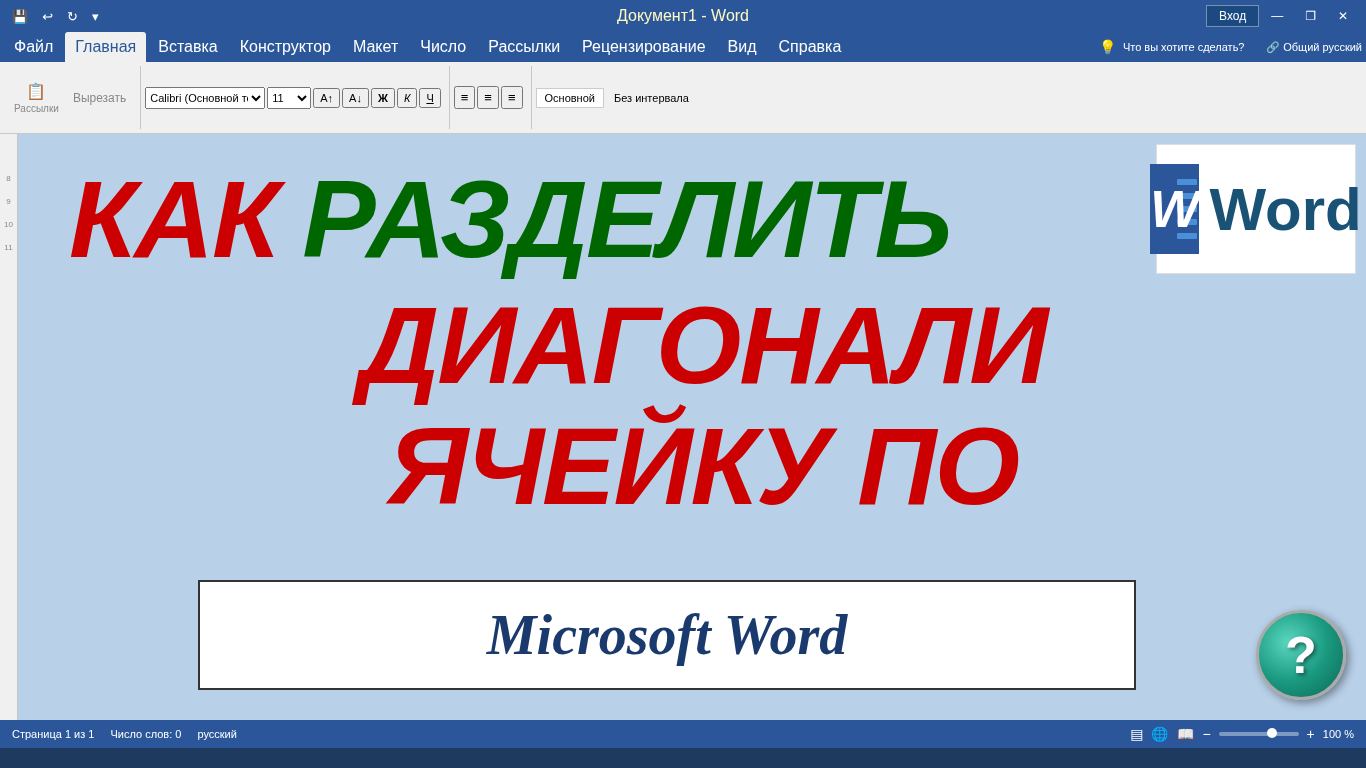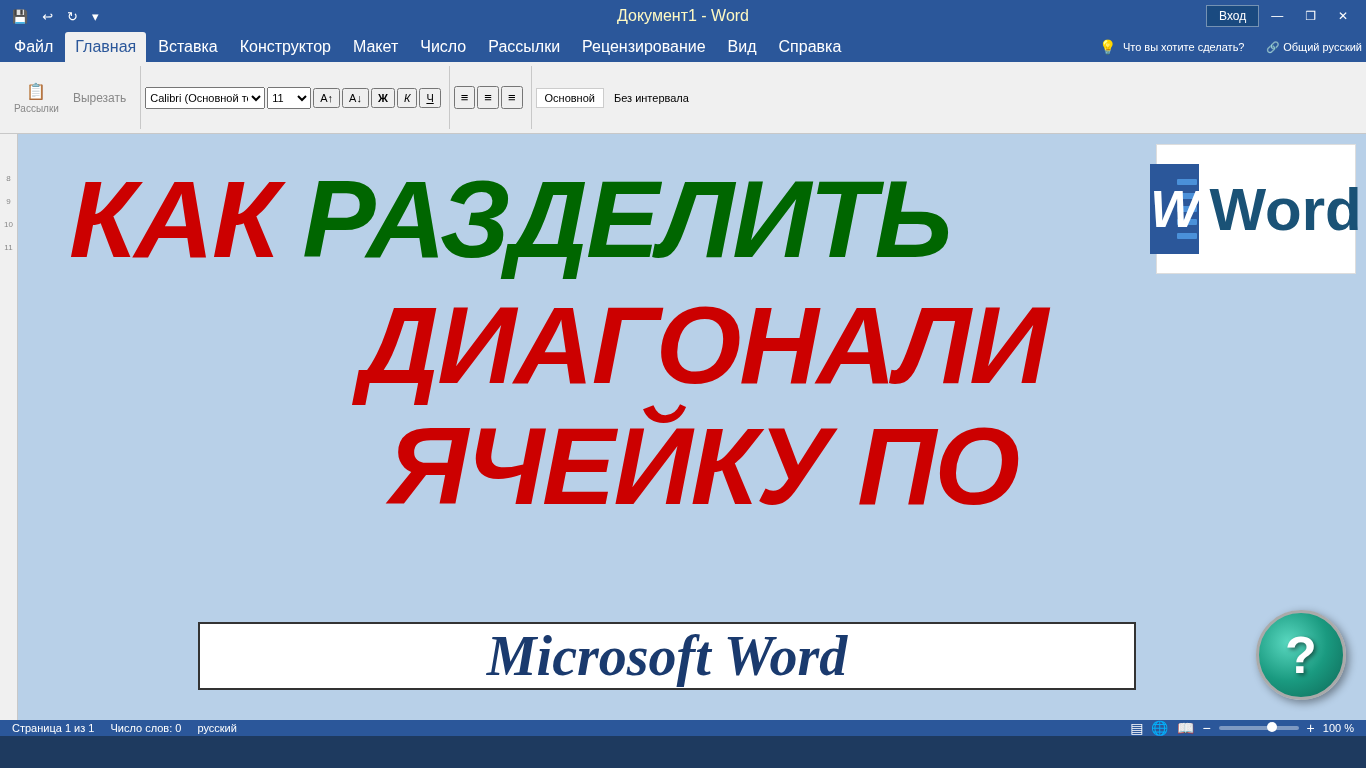--- a/index.html
+++ b/index.html
@@ -260,21 +260,21 @@
       color: #1a5276;
       font-family: 'Segoe UI', Arial, sans-serif;
     }
 
     
     #bottom-box {
       position: absolute;
       bottom: 30px;
       left: 180px;
       right: 230px;
-      height: 68px;
+      height: 110px;
       background: white;
       border: 2px solid #333;
       display: flex;
       align-items: center;
       justify-content: center;
     }
     #ms-word-text {
       font-size: 56px;
       font-weight: bold;
       color: #1a3a6e;
@@ -300,21 +300,21 @@
     }
     #help-btn span {
       font-size: 52px;
       font-weight: bold;
       color: white;
       text-shadow: 2px 2px 4px rgba(0,0,0,0.5);
     }
 
     
     #status-bar {
-      height: 16px;
+      height: 28px;
       background: #2b579a;
       display: flex;
       align-items: center;
       padding: 0 12px;
       gap: 20px;
       justify-content: space-between;
     }
     .status-left {
       display: flex;
       gap: 16px;

